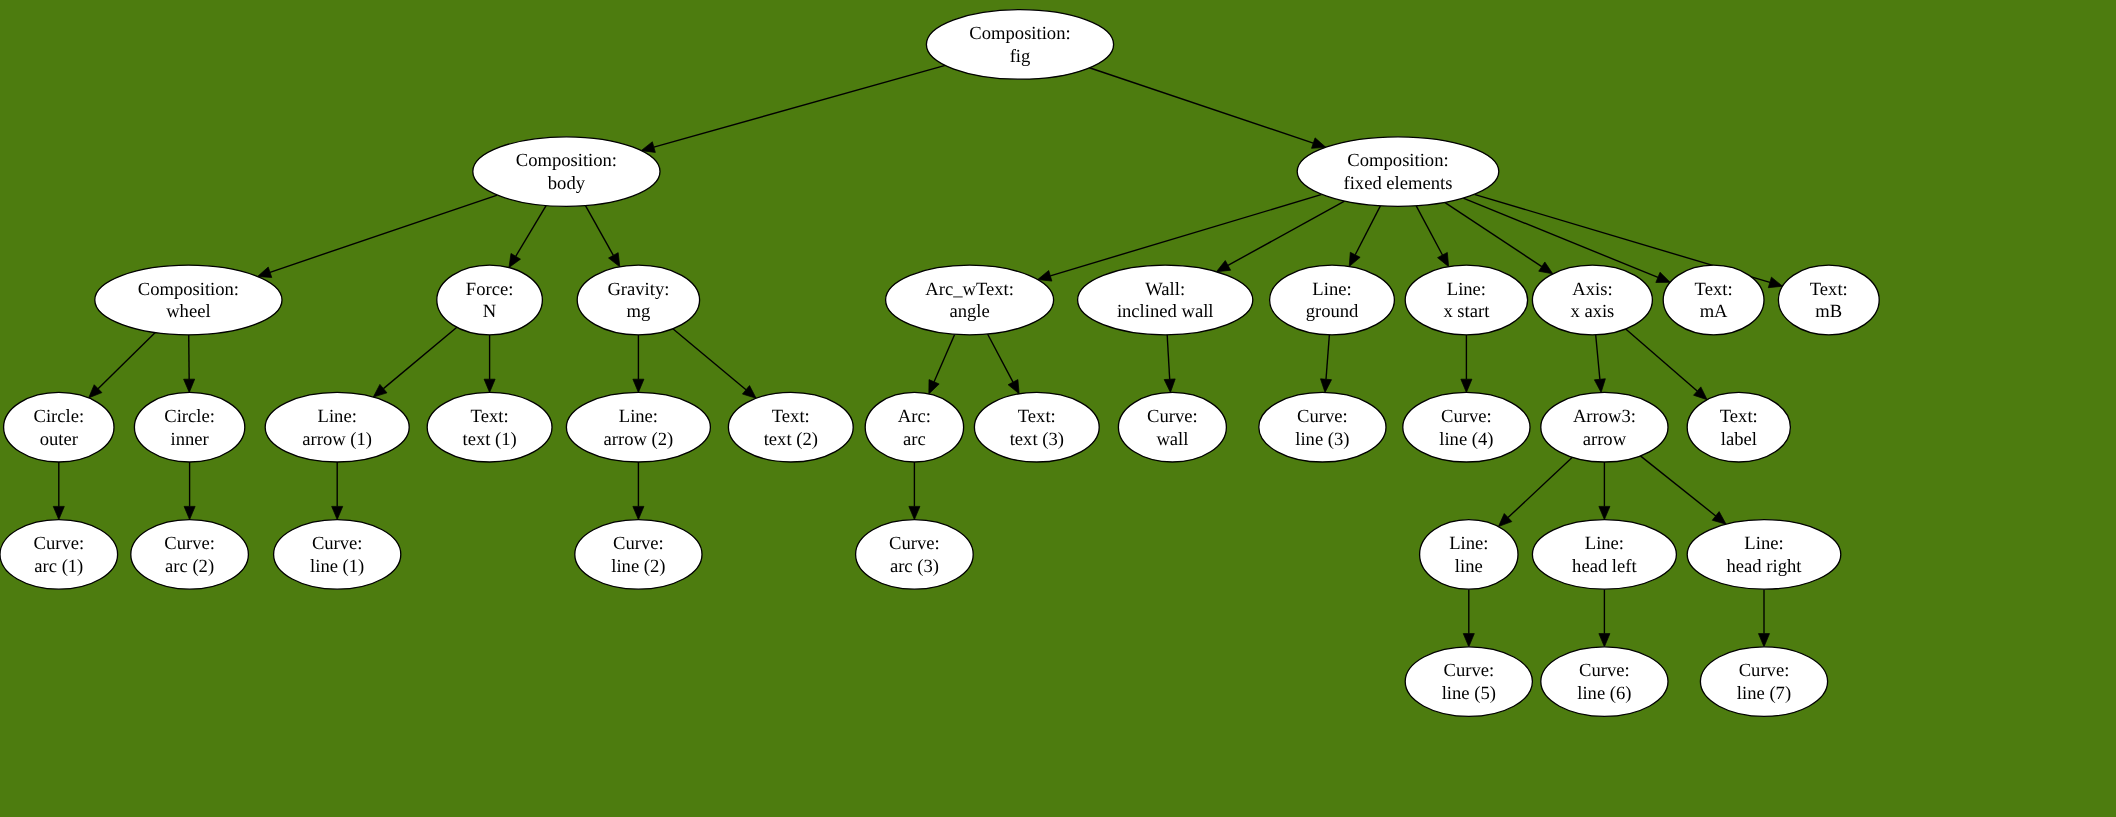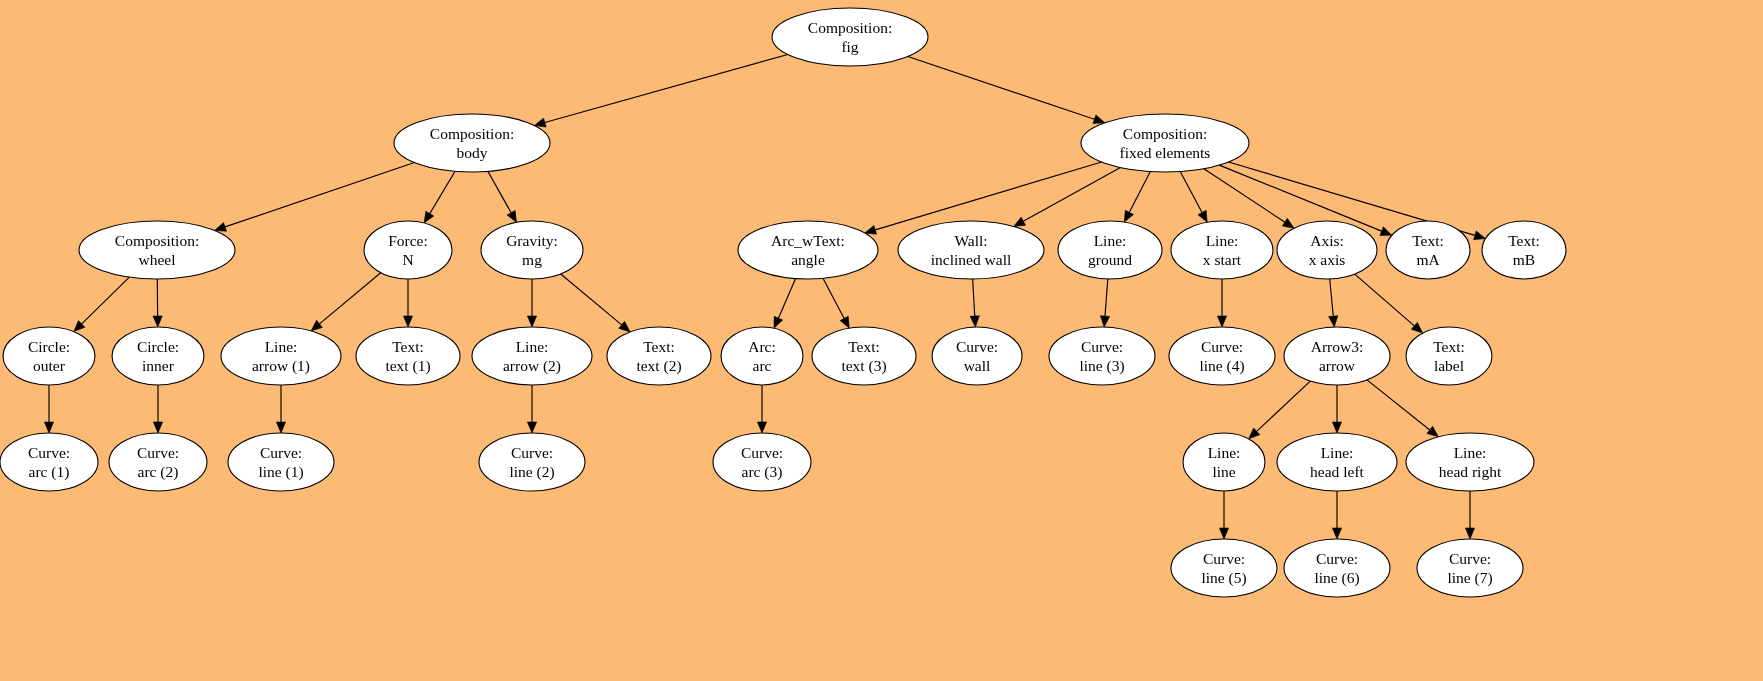--- a/index.html
+++ b/index.html
@@ -7,21 +7,21 @@
     padding: 0;
     background: #ffffff;
   }
   body {
     font-family: "Liberation Serif", "DejaVu Serif", serif;
   }
   #canvas {
     position: relative;
     width: 1763px;
     height: 681px;
-    background: #fdba74;
+    background: #4d7c0f;
     overflow: hidden;
   }
   #graph-svg {
     position: absolute;
     left: 0;
     top: 0;
     width: 1763px;
     height: 681px;
   }
   .node-ellipse {

